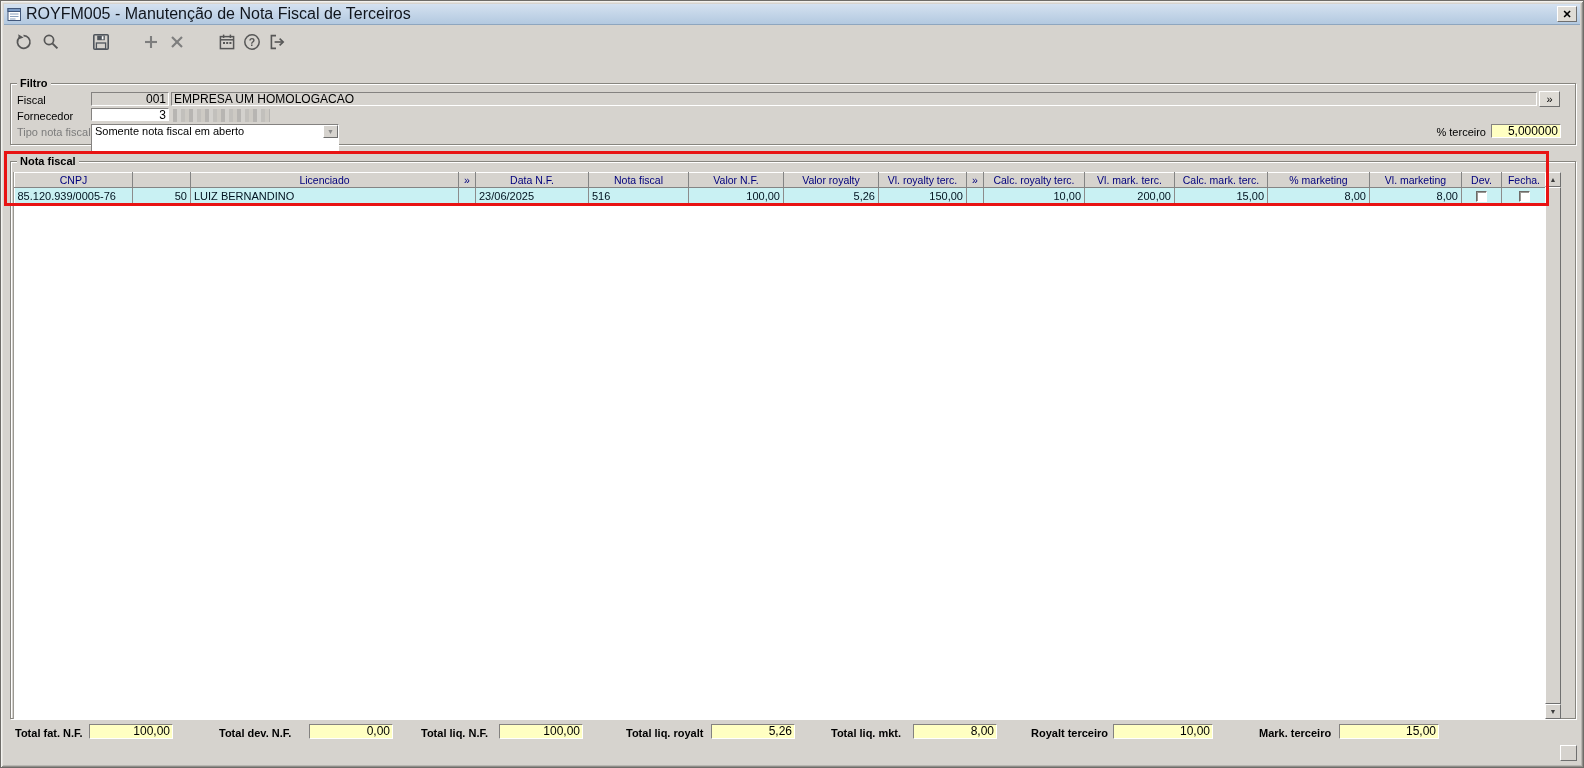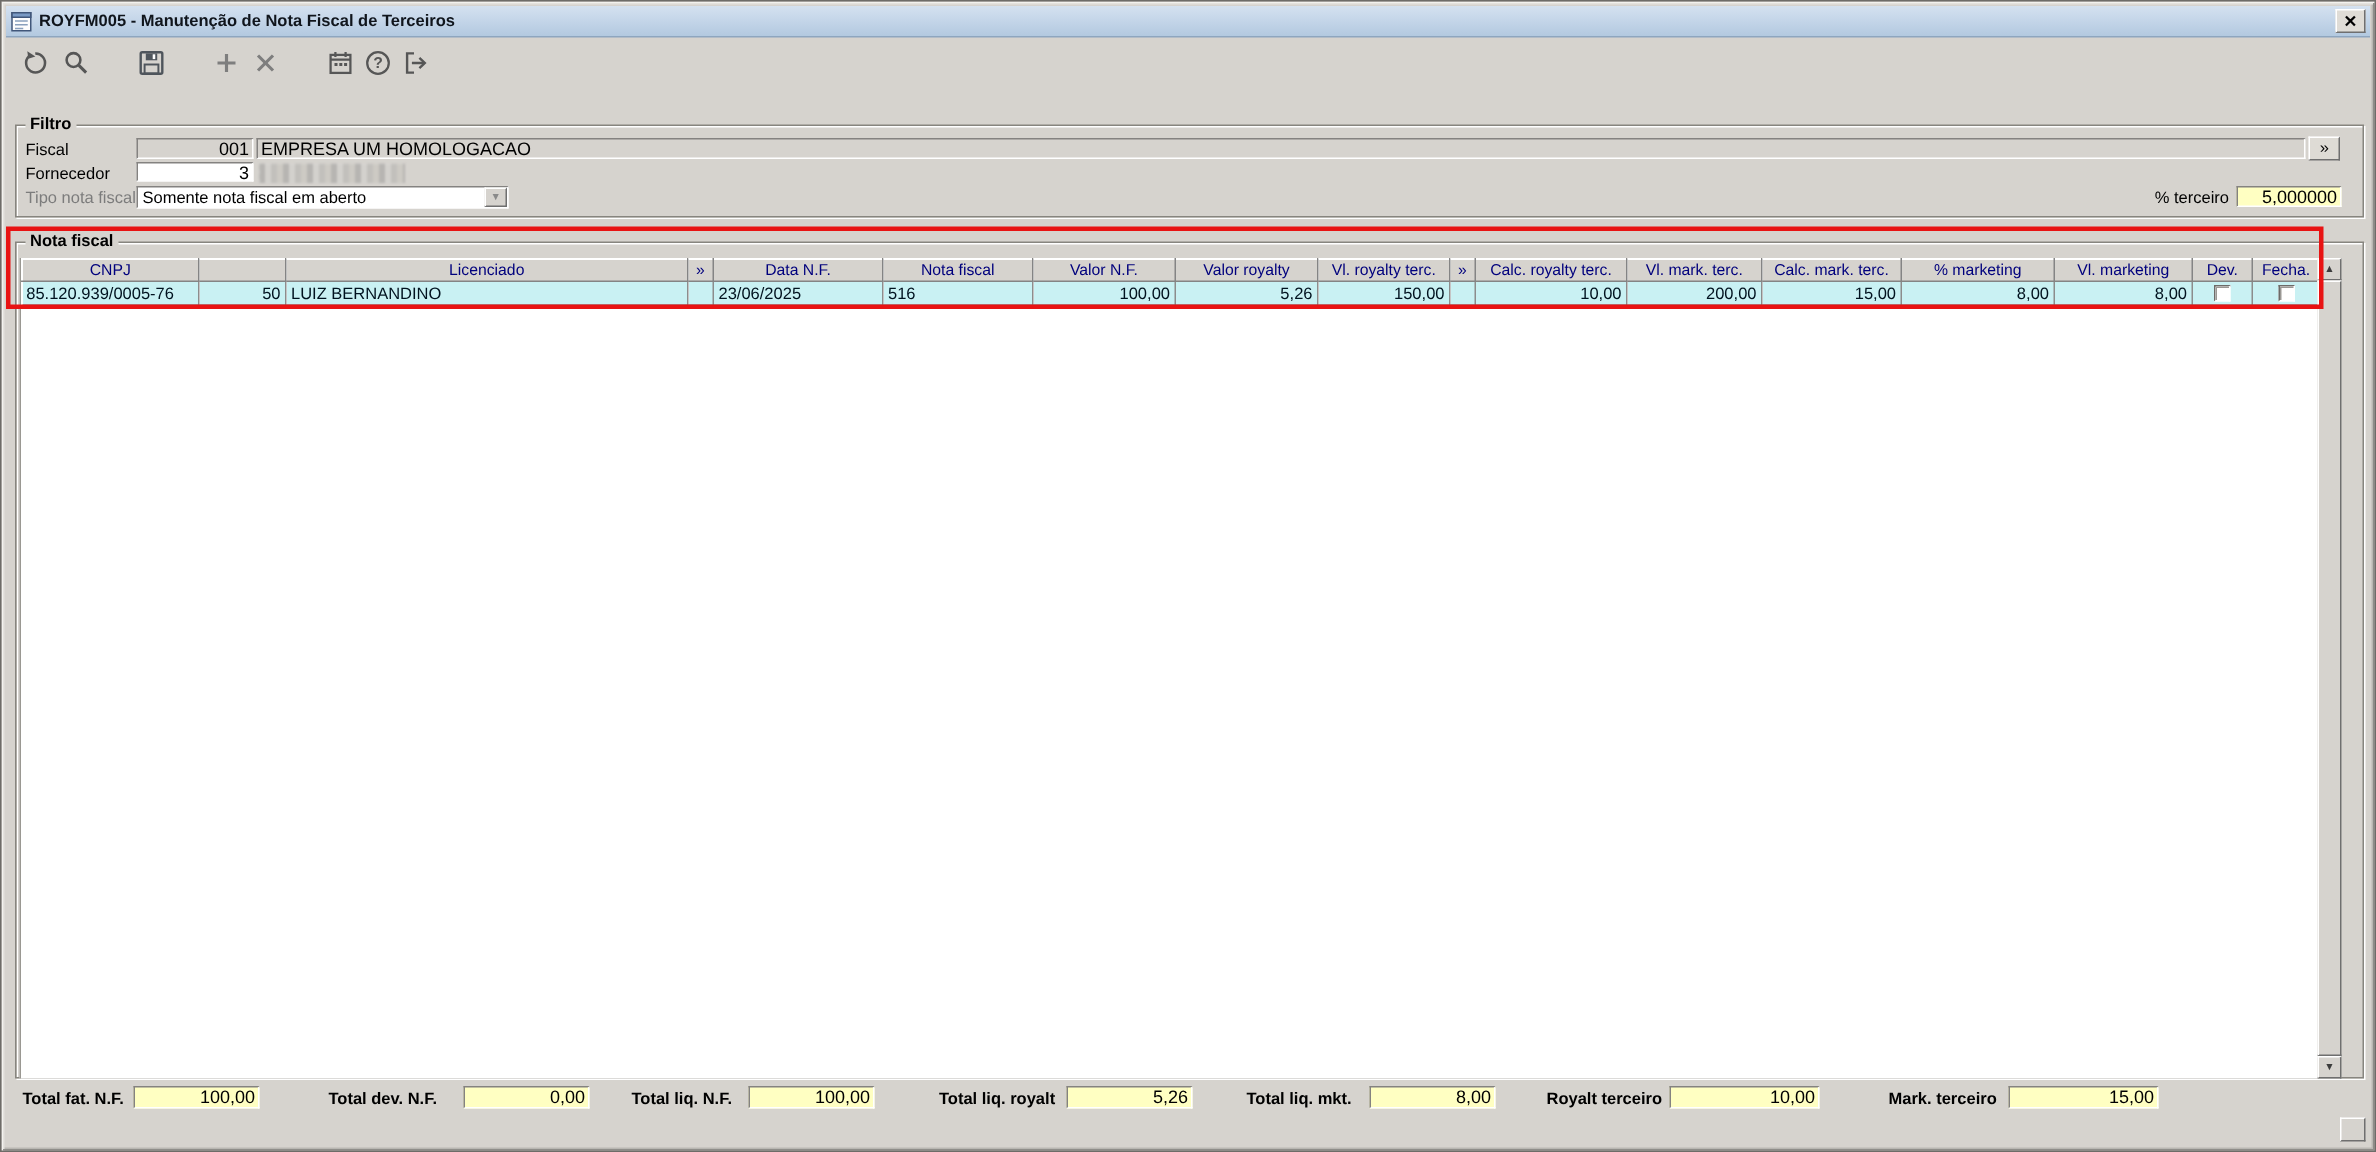--- a/index.html
+++ b/index.html
@@ -16,21 +16,21 @@
   }
 
   
   .titlebar {
     position:absolute; left:3px; top:3px; right:3px; height:21px;
     background: linear-gradient(180deg,#d4e1f0 0%,#b3c9e0 100%);
     border-bottom:1px solid #8ea6bf;
     display:flex; align-items:center; padding:0 3px;
   }
   .titlebar .appicon { width:15px; height:15px; margin-right:4px; flex:0 0 auto; }
-  .titlebar .title { font-size:11px; font-weight:bold; color:#10151c; white-space:nowrap; }
+  .titlebar .title { font-size:16px; font-weight:normal; color:#10151c; white-space:nowrap; }
   .close-btn {
     margin-left:auto; width:20px; height:16px;
     background:#dfdcd6; border:1px solid; border-color:#fff #6f6f6f #6f6f6f #fff;
     display:flex; align-items:center; justify-content:center;
     font-size:11px; font-weight:bold; color:#000; cursor:pointer;
   }
 
   
   .toolbar {
     position:absolute; left:3px; top:24px; right:3px; height:34px;
@@ -71,23 +71,23 @@
 
   .blurred {
     position:absolute; height:13px;
     background:
       repeating-linear-gradient(90deg,#b7b5b2 0 4px,#d3d1cd 4px 8px,#c2c0bc 8px 12px,#cdcac4 12px 16px),
       repeating-linear-gradient(0deg,rgba(255,255,255,0.35) 0 3px,rgba(120,118,115,0.30) 3px 6px);
     filter: blur(0.6px);
   }
 
   .combo {
-    position:absolute; height:15px; background:#fff;
+    position:absolute; height:30px; background:#fff;
     border:1px solid; border-color:#848280 #ffffff #ffffff #848280;
-    display:flex; align-items:center;
+    display:flex; 
   }
   .combo .combo-text { flex:1; padding:0 3px; font-size:11px; white-space:nowrap; overflow:hidden; }
   .combo .combo-arrow {
     width:15px; height:13px; background:#d6d3ce;
     border:1px solid; border-color:#fff #6f6f6f #6f6f6f #fff;
     font-size:7px; color:#8a8a8a; display:flex; align-items:center; justify-content:center;
   }
 
   
   .grid-area {

